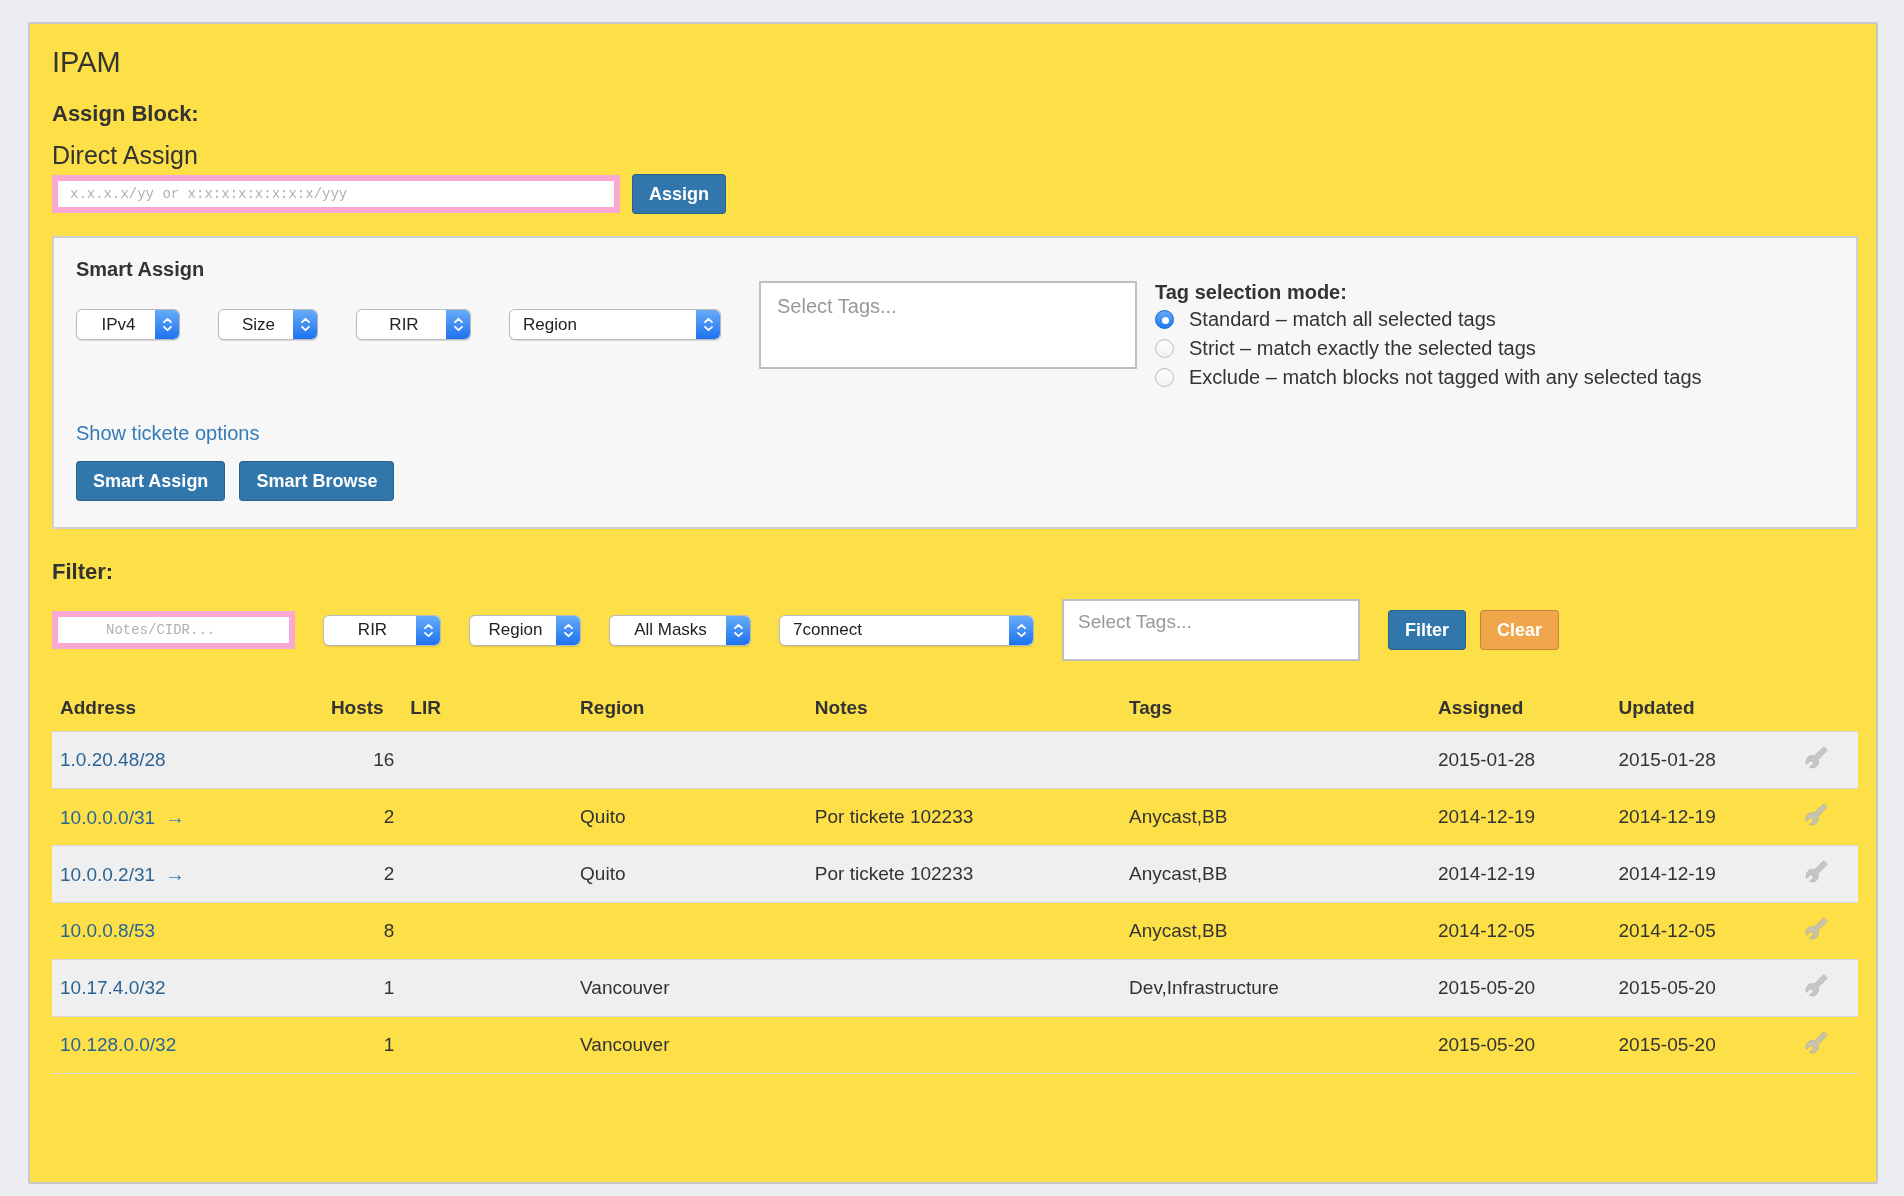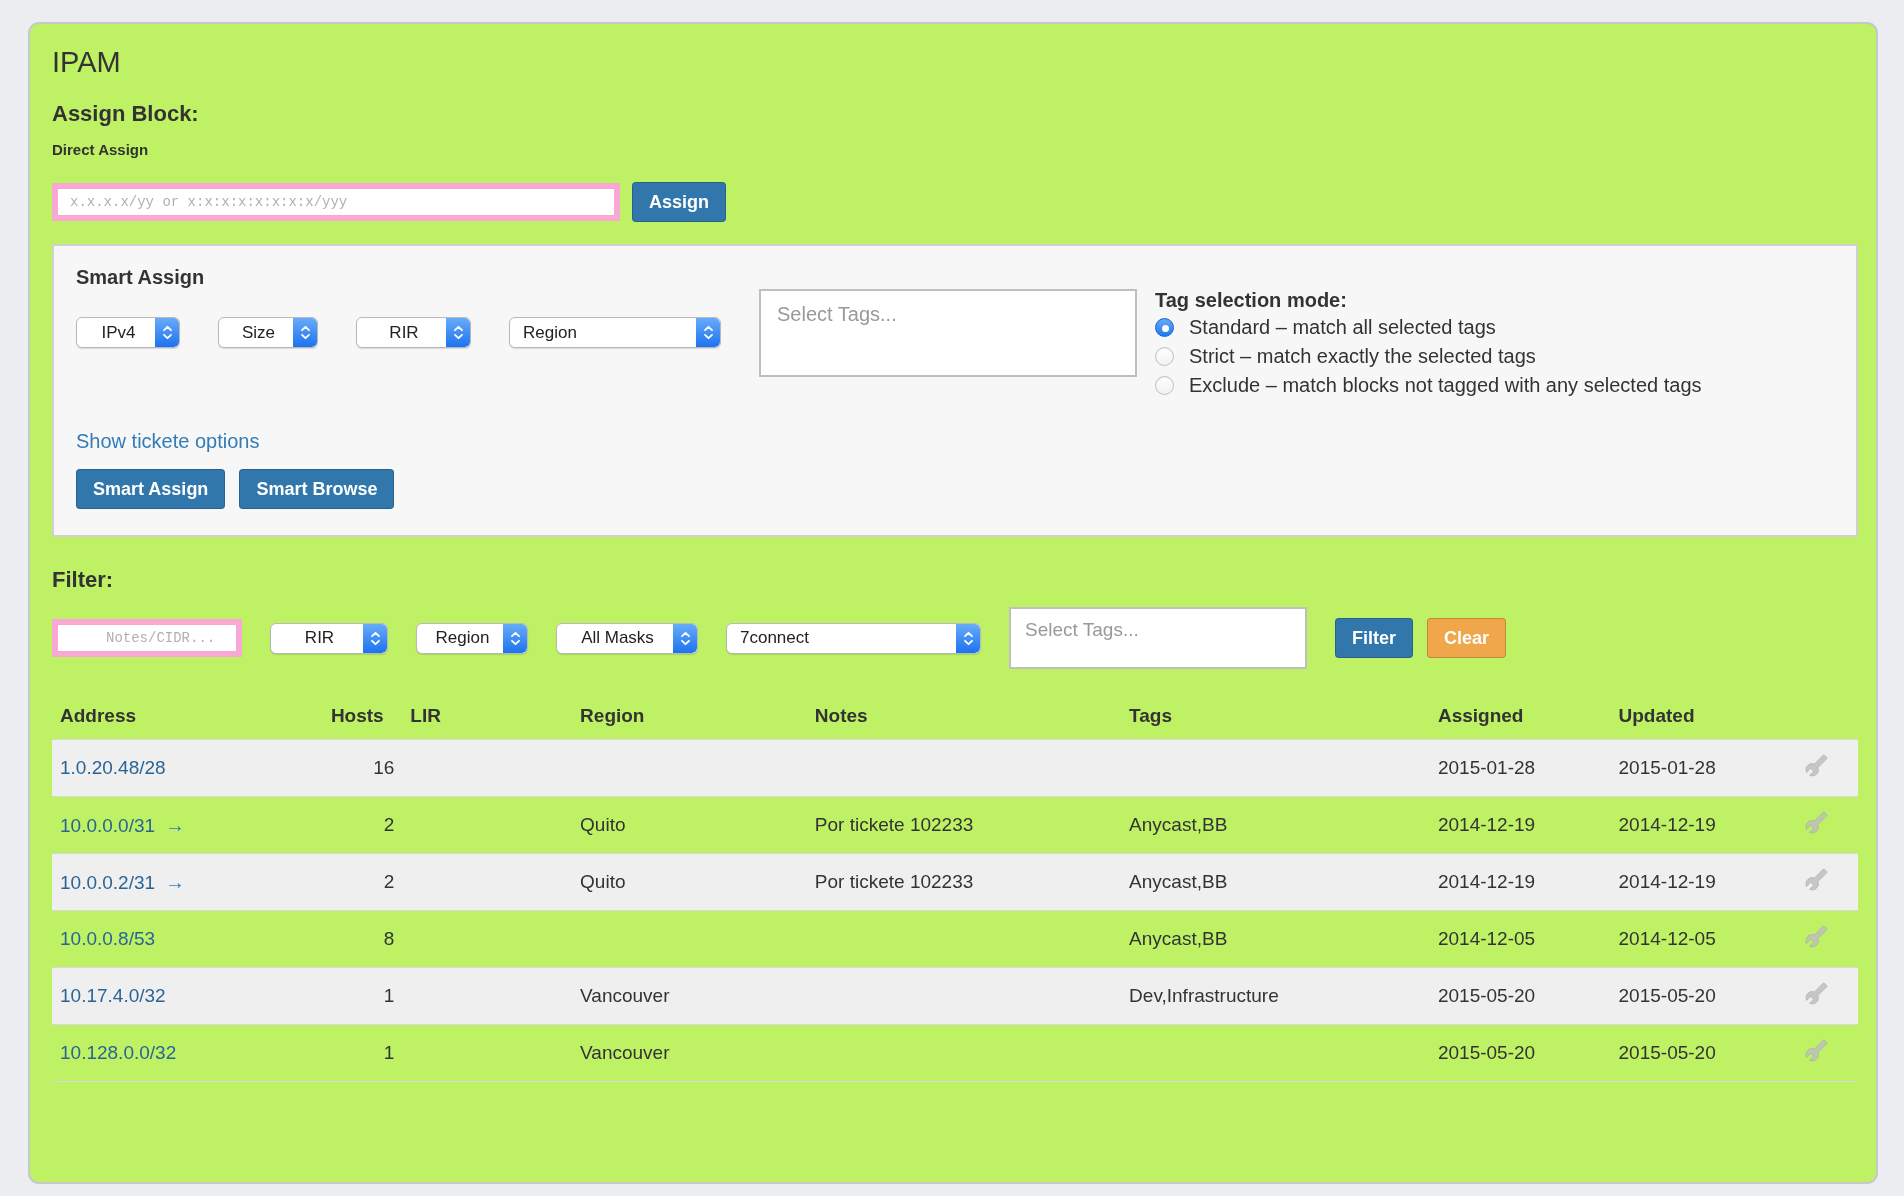--- a/index.html
+++ b/index.html
@@ -14,26 +14,26 @@
   *{box-sizing:border-box;}
   html,body{margin:0;padding:0;}
   body{
     width:1904px;height:1196px;overflow:hidden;
     background:#ebedf0;
     font-family:"Liberation Sans","DejaVu Sans",sans-serif;
     color:#333;
   }
   .card{
     position:absolute;left:28px;top:22px;width:1850px;height:1162px;
-    background:#bef264;border:2px solid #c6c8ca;border-radius:11px;
+    background:#fde047;border:2px solid #c6c8ca;border-radius:2px;
     padding:16px 18px 0 22px;
   }
   .page-title{font-size:29px;font-weight:400;color:#333;margin:6px 0 22px 0;}
   .section-heading{font-size:22px;font-weight:700;margin:0 0 14px 0;}
-  .sub-label{font-size:15px;font-weight:700;margin:0 0 24px 0;}
+  .sub-label{font-size:25px;font-weight:400;margin:0 0 4px 0;}
 
   
   .direct-row{display:flex;align-items:center;}
   .text-input{
     height:38px;border:6px solid #f9a8d4;background:#fff;border-radius:1px;
     font-size:14px;color:#555;padding:0 12px;outline:none;
     font-family:Liberation Mono, monospace;
   }
   .text-input::placeholder{color:#b0b0b0;}
   .direct-input{width:568px;}
@@ -93,21 +93,21 @@
   }
   .advanced-link{
     display:inline-block;margin-top:30px;font-size:20px;color:var(--link);
     text-decoration:none;cursor:pointer;
   }
   .smart-buttons{margin-top:16px;display:flex;gap:14px;}
 
   
   .filter-heading{margin-top:30px;}
   .filter-row{display:flex;align-items:center;margin-top:4px;}
-  .notes-input{width:190px;padding-left:48px;}
+  .notes-input{width:243px;padding-left:48px;}
   .filter-row .mac-select{margin-left:28px;}
   .filter-tags{width:298px;height:62px;margin-left:28px;padding:10px 14px;font-size:19px;}
   .filter-btn{margin-left:28px;}
   .clear-btn{margin-left:14px;}
 
   
   table.blocks{
     width:1806px;margin-top:30px;border-collapse:collapse;font-size:19px;
   }
   table.blocks th{

